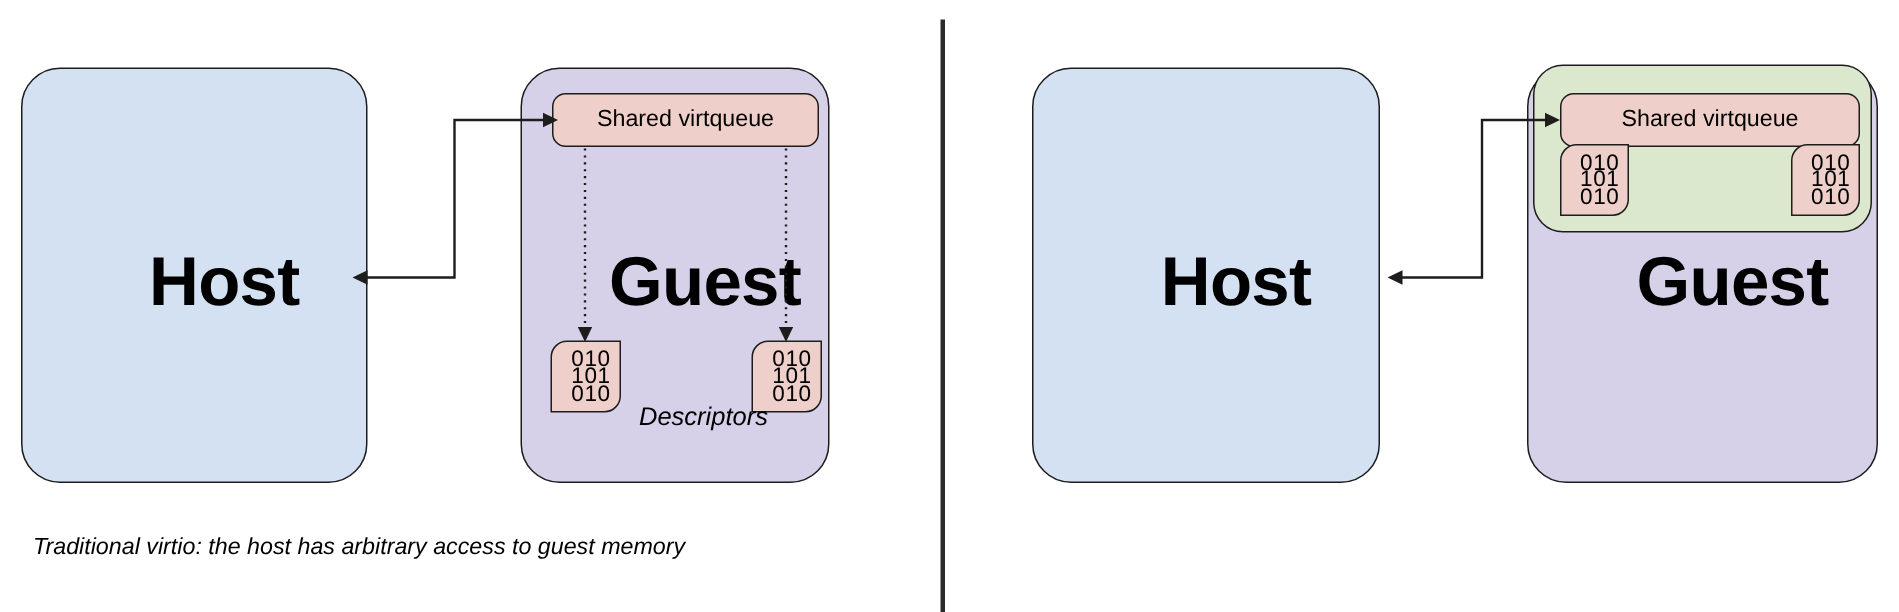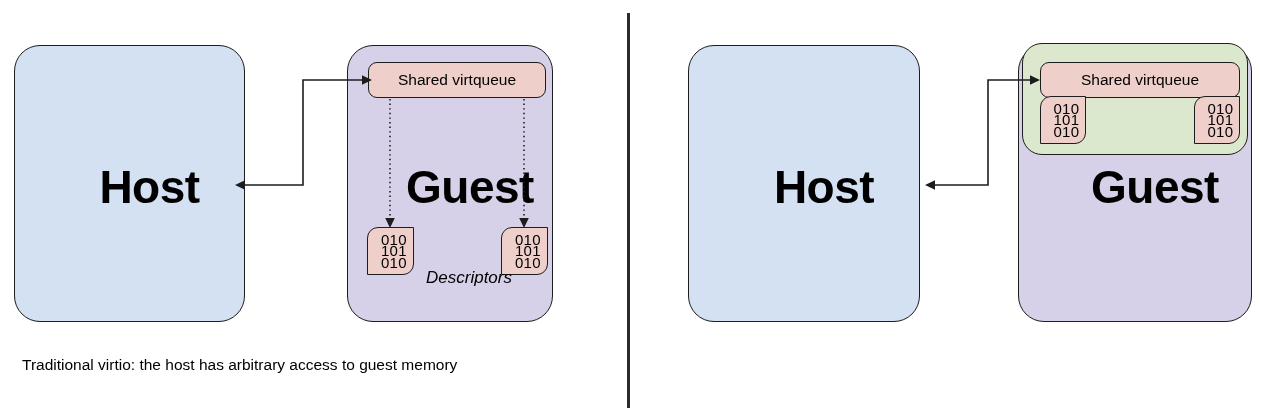--- a/index.html
+++ b/index.html
@@ -34,21 +34,21 @@
   .desc span{display:block;letter-spacing:0.4px;}
 
   .descriptors-label{position:absolute;font-style:italic;font-size:17px;color:#000;
                      white-space:nowrap;text-align:center;}
 
   
   .window-box{position:absolute;background:#dbe8cd;border:1.6px solid #1d1d1d;
               border-radius:20px;box-sizing:border-box;}
 
   
-  .caption{position:absolute;font-size:15.5px;color:#000;white-space:nowrap;}
+  .caption{position:absolute;font-size:15.5px;color:#000;white-space:nowrap;font-style:italic;}
 
   
   .conn{position:absolute;left:0;top:0;width:1266px;height:408px;pointer-events:none;}
 
   .dotline{stroke:#1d1d1d;stroke-width:1.6px;stroke-dasharray:1.4 3.2;fill:none;}
 </style>
 </head>
 <body>
 
 <div id="canvas">

